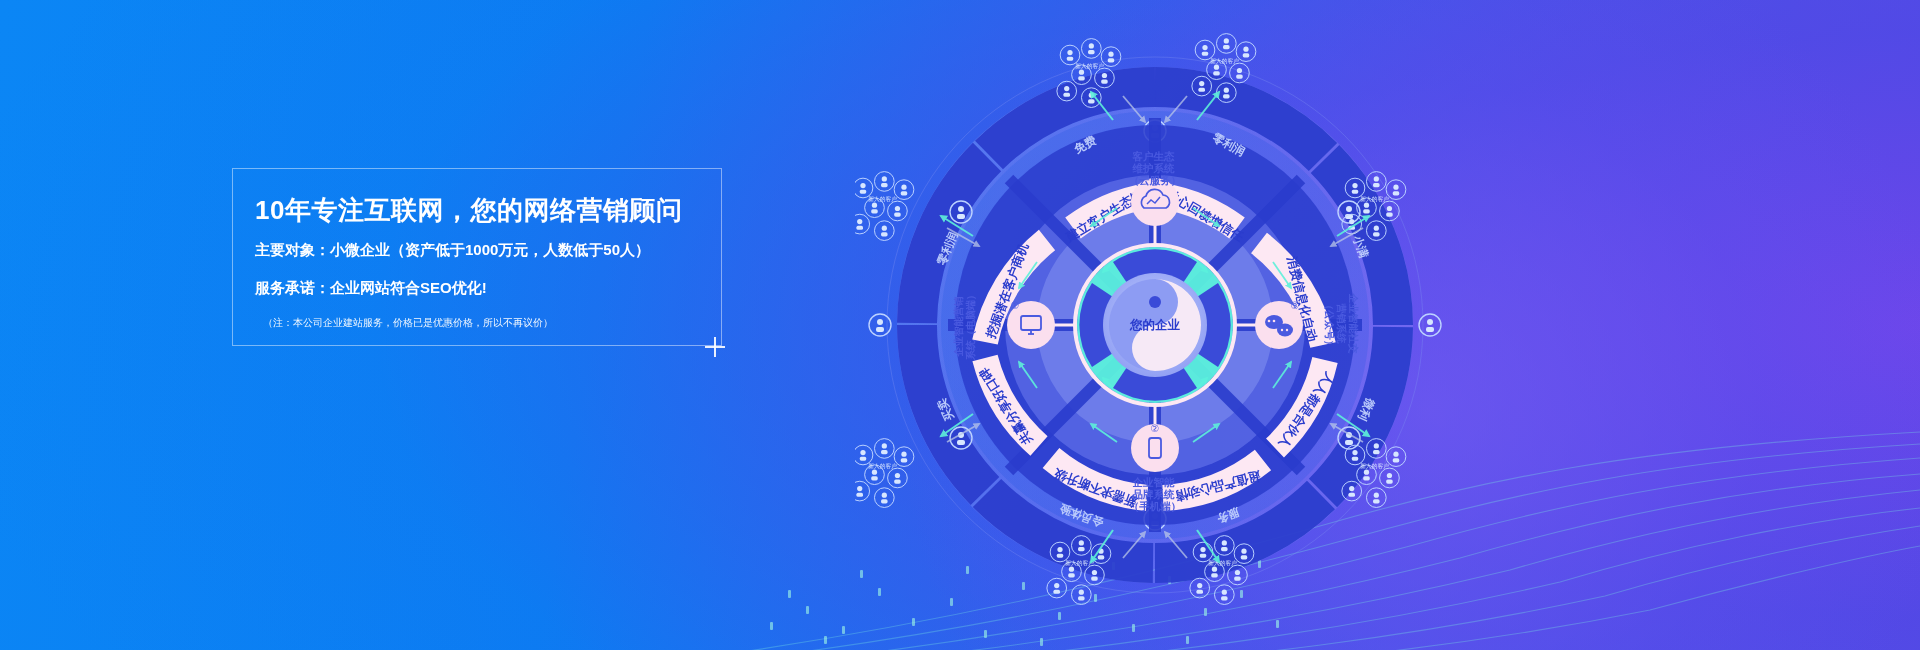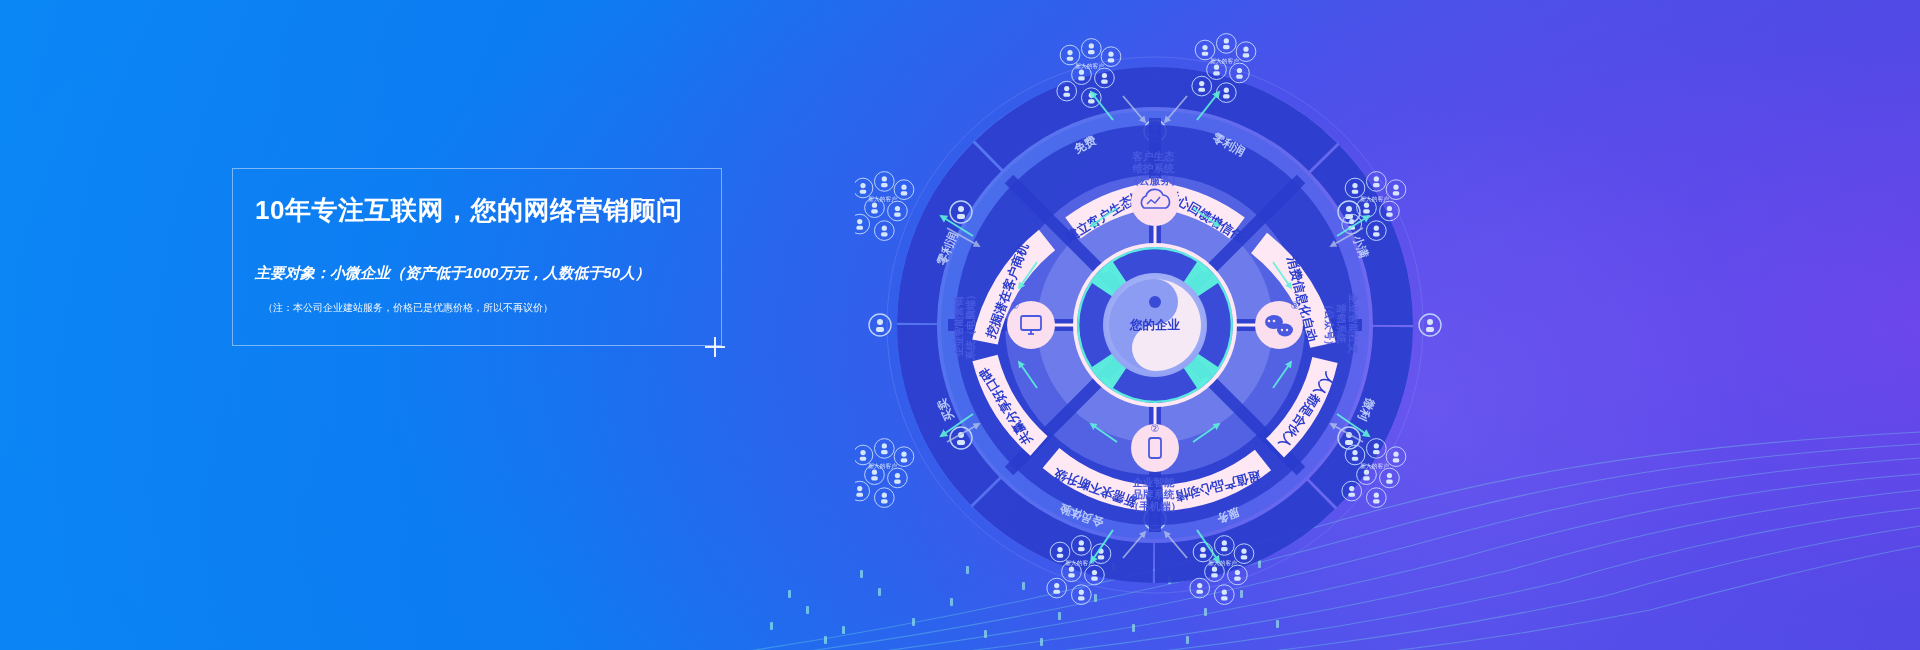--- a/index.html
+++ b/index.html
@@ -25,25 +25,25 @@
   #deco-dots  { position:absolute; left:760px; bottom:4px; width:560px; height:120px; opacity:.75; }
 
   
   #panel {
     position:absolute; left:232px; top:168px; width:490px; height:178px;
     border:1px solid rgba(255,255,255,.45);
   }
   #panel-inner { padding:26px 0 0 22px; }
   .title {
     color:#fff; font-size:26px; font-weight:bold; letter-spacing:.5px;
-    white-space:nowrap; line-height:1.2; margin-bottom:38px;
+    white-space:nowrap; line-height:1.2; margin-bottom:15px;
   }
   .line {
     color:#fff; font-size:15px; font-weight:bold; white-space:nowrap;
-    line-height:1.2; margin-bottom:20px;font-style:italic;
+    line-height:1.2; margin-bottom:20px;
   }
   .note {
     color:rgba(255,255,255,.95); font-size:10px; font-weight:normal;
     white-space:nowrap; line-height:1.2; padding-left:8px;
   }
   
   #crosshair { position:absolute; left:705px; top:337px; width:20px; height:20px; }
   #crosshair .h { position:absolute; left:0; top:9px; width:20px; height:1.5px; background:rgba(255,255,255,.9); }
   #crosshair .v { position:absolute; left:9px; top:0; width:1.5px; height:20px; background:rgba(255,255,255,.9); }
 
@@ -96,20 +96,21 @@
     <rect x="352" y="36" width="3" height="8" rx="1"></rect>
     <rect x="426" y="110" width="3" height="8" rx="1"></rect>
     <rect x="498" y="34" width="3" height="8" rx="1"></rect>
   </g>
 </svg>
 
 <div id="panel">
   <div id="panel-inner">
     <div class="title">10年专注互联网，您的网络营销顾问</div>
     <div class="line">主要对象：小微企业（资产低于1000万元，人数低于50人）</div>
+    <div class="line">服务承诺：企业网站符合SEO优化!</div>
     <div class="note">（注：本公司企业建站服务，价格已是优惠价格，所以不再议价）</div>
   </div>
 </div>
 <div id="crosshair">
   <div class="h"></div>
     <div class="v"></div>
 </div>
 
 <div id="wheel-wrap">
 <svg id="wheel" viewBox="0 0 600 650">

